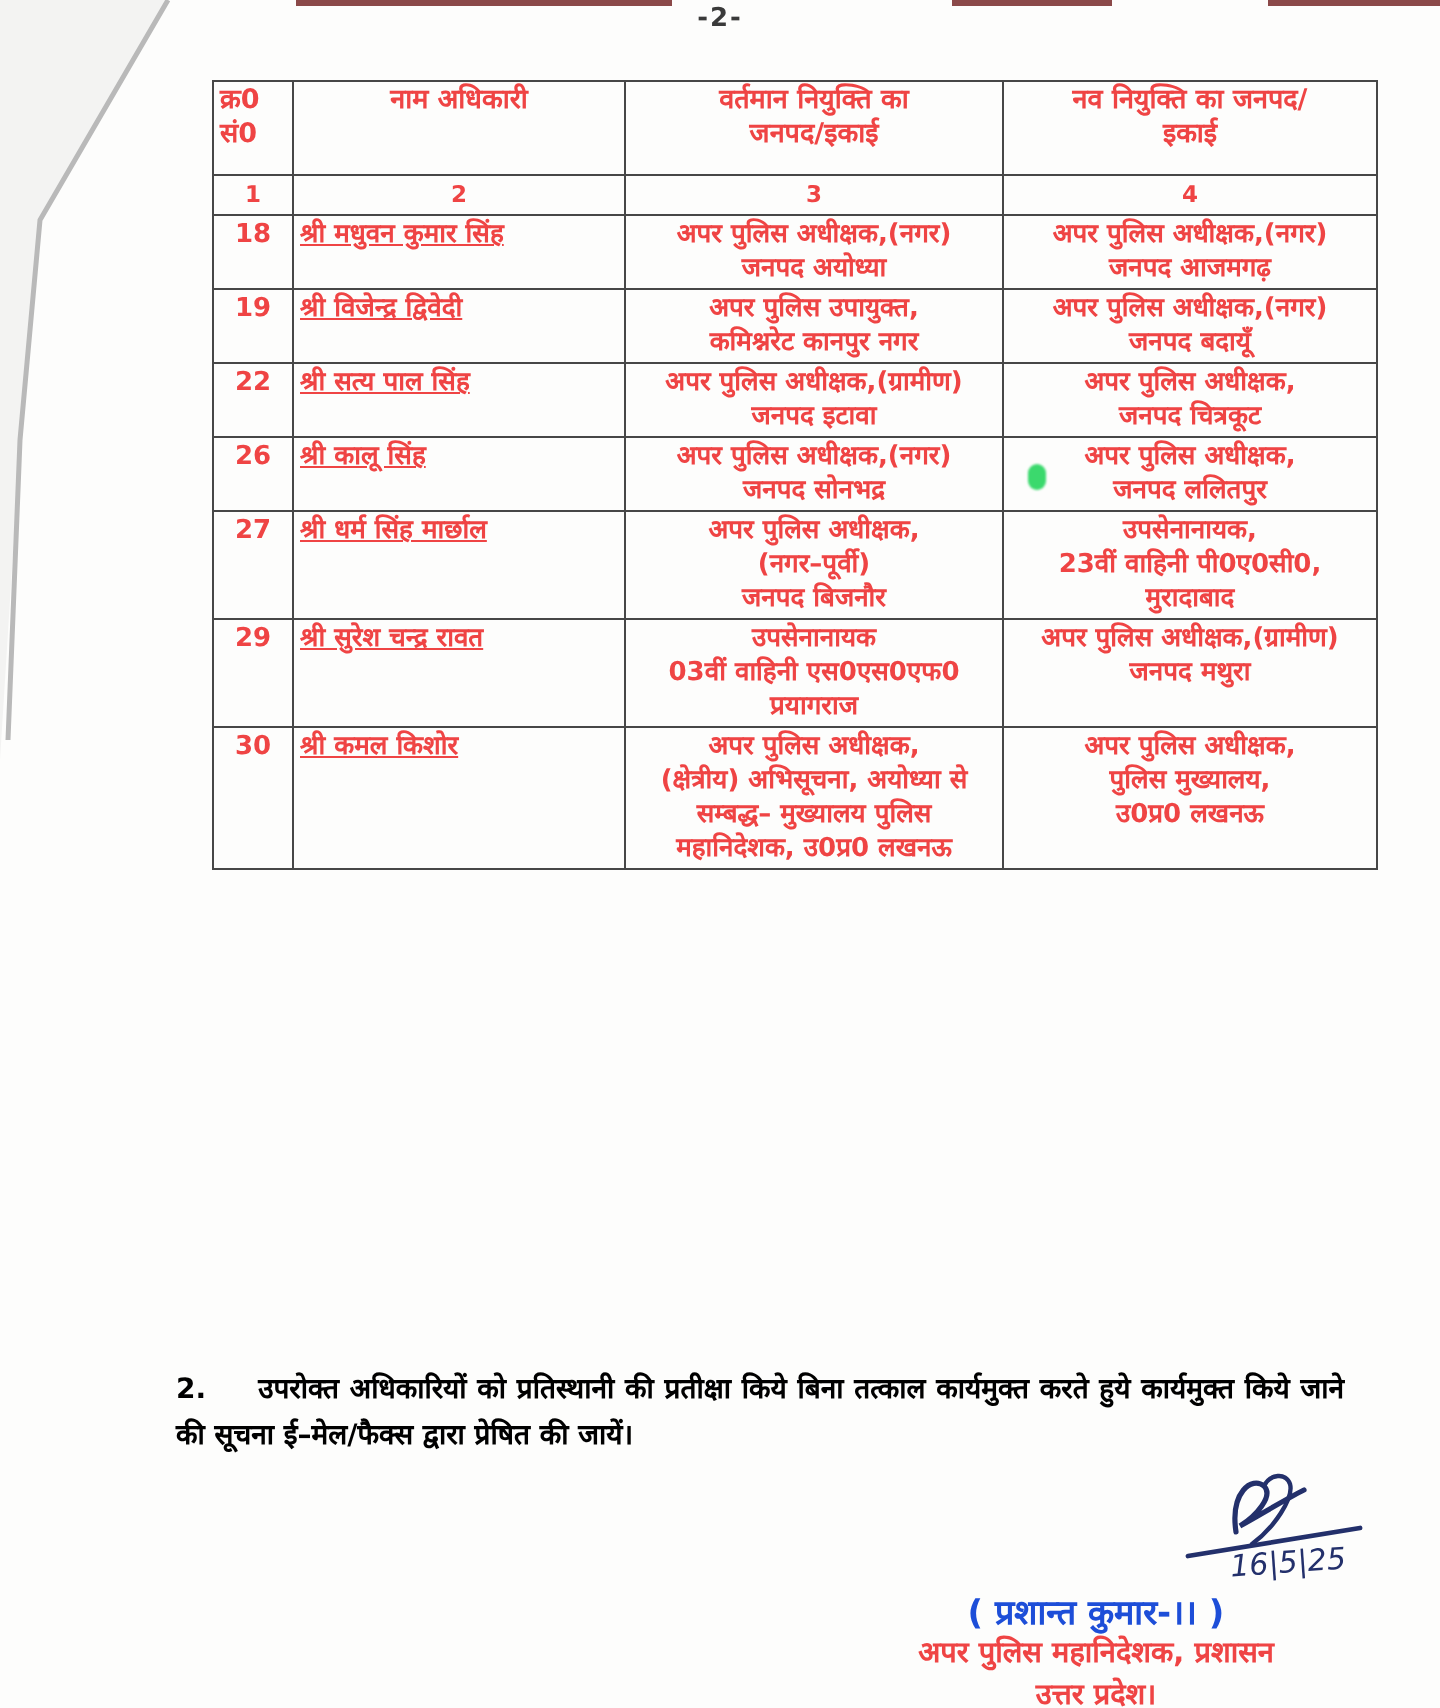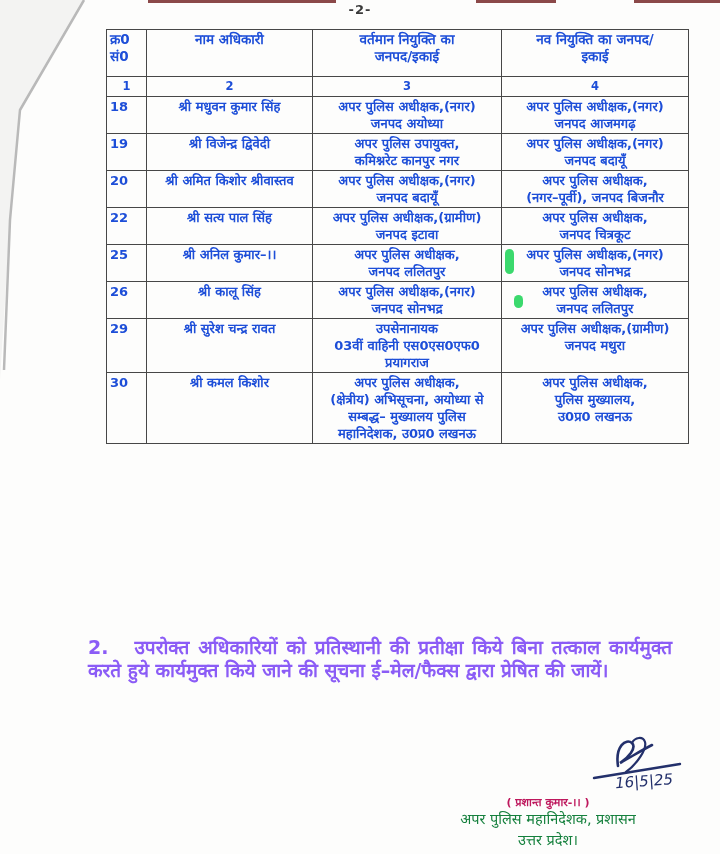--- a/index.html
+++ b/index.html
@@ -22,70 +22,70 @@
   .strip-c{left:634px;width:86px;}
   .corner-svg{position:absolute;left:0;top:0;pointer-events:none;}
 
   .page-number{
     position:absolute;top:2px;left:0;width:720px;
     text-align:center;font-size:13px;font-weight:bold;color:#3a3a3a;
     letter-spacing:1px;
   }
 
   table.officers{
-    position:absolute;left:106px;top:29px;
+    position:absolute;left:106px;top:40px;
     width:582px;
     border-collapse:collapse;
     table-layout:fixed;
     font-size:13px;
-    color:#1d4ed8;
+    color:#ef4444;
   }
   table.officers td,table.officers th{
     border:1.4px solid #474747;
     padding:1px 3px;
     vertical-align:top;
     font-weight:600;
     line-height:17px;
   }
   th.hdr{
     text-align:center;vertical-align:middle;
     font-size:13.5px;font-weight:700;
     height:44px;line-height:18px;
   }
   th.hdr-sn{text-align:left;padding-left:5px;}
   td.colnum{
     text-align:center;font-size:11.5px;height:13px;line-height:13px;
     padding:0;font-weight:700;
   }
-  td.sn{}
-  td.nm{text-align:center;padding-left:6px;}
+  td.sn{text-align:center;}
+  td.nm{text-align:left;padding-left:6px;text-decoration:underline;}
   td.ctr{text-align:center;position:relative;}
   .cl{white-space:nowrap;}
   .blob{
     position:absolute;display:block;
     background:#3bd96d;border-radius:5px;
     filter:blur(.4px);
   }
   .blob.tall{left:3px;top:4px;width:9px;height:25px;}
   .blob.small{left:12px;top:13px;width:9px;height:13px;}
 
   .para{
-    position:absolute;left:88px;top:636px;width:584px;
-    font-size:19px;line-height:23px;
-    text-align:justify;font-weight:600;color:#8b5cf6;
+    position:absolute;left:88px;top:684px;width:584px;
+    font-size:14px;line-height:23px;
+    text-align:justify;font-weight:600;color:#000000;
   }
   .para-num{margin-right:26px;font-weight:700;}
 
   .sig-block{
     position:absolute;left:390px;top:736px;width:316px;
     text-align:center;
   }
   .sig-ink{display:block;margin-left:168px;}
-  .sig-name{font-size:11px;font-weight:700;color:#be185d;margin-top:2px;white-space:nowrap;}
-  .sig-desig{font-size:14.5px;font-weight:400;color:#15803d;line-height:21px;white-space:nowrap;}
+  .sig-name{font-size:17px;font-weight:700;color:#1d4ed8;margin-top:2px;white-space:nowrap;}
+  .sig-desig{font-size:14.5px;font-weight:700;color:#ef4444;line-height:21px;white-space:nowrap;}
 </style>
 </head>
 <body>
 
 <div class="page">
 
   <div class="top-strip strip-a"></div>
   <div class="top-strip strip-b"></div>
   <div class="top-strip strip-c"></div>
   <svg class="corner-svg" width="140" height="380">
@@ -146,67 +146,56 @@
       <td class="ctr">
             <div class="cl">अपर पुलिस उपायुक्त,</div>
             <div class="cl">कमिश्नरेट कानपुर नगर</div>
           </td>
       <td class="ctr">
             <div class="cl">अपर पुलिस अधीक्षक,(नगर)</div>
             <div class="cl">जनपद बदायूँ</div>
           </td>
     </tr>
         <tr>
-      <td class="sn">20</td>
-      <td class="nm">श्री अमित किशोर श्रीवास्तव</td>
-      <td class="ctr">
-            <div class="cl">अपर पुलिस अधीक्षक,(नगर)</div>
-            <div class="cl">जनपद बदायूँ</div>
-          </td>
-      <td class="ctr">
-            <div class="cl">अपर पुलिस अधीक्षक,</div>
-            <div class="cl">(नगर–पूर्वी), जनपद बिजनौर</div>
-          </td>
-    </tr>
-        <tr>
       <td class="sn">22</td>
       <td class="nm">श्री सत्य पाल सिंह</td>
       <td class="ctr">
             <div class="cl">अपर पुलिस अधीक्षक,(ग्रामीण)</div>
             <div class="cl">जनपद इटावा</div>
           </td>
       <td class="ctr">
             <div class="cl">अपर पुलिस अधीक्षक,</div>
             <div class="cl">जनपद चित्रकूट</div>
           </td>
     </tr>
         <tr>
-      <td class="sn">25</td>
-      <td class="nm">श्री अनिल कुमार–।।</td>
-      <td class="ctr">
-            <div class="cl">अपर पुलिस अधीक्षक,</div>
-            <div class="cl">जनपद ललितपुर</div>
-          </td>
-      <td class="ctr">
-            <span class="blob tall"></span>
-            <div class="cl">अपर पुलिस अधीक्षक,(नगर)</div>
-            <div class="cl">जनपद सोनभद्र</div>
-          </td>
-    </tr>
-        <tr>
       <td class="sn">26</td>
       <td class="nm">श्री कालू सिंह</td>
       <td class="ctr">
             <div class="cl">अपर पुलिस अधीक्षक,(नगर)</div>
             <div class="cl">जनपद सोनभद्र</div>
           </td>
       <td class="ctr">
             <span class="blob small"></span>
             <div class="cl">अपर पुलिस अधीक्षक,</div>
             <div class="cl">जनपद ललितपुर</div>
+          </td>
+    </tr>
+        <tr>
+      <td class="sn">27</td>
+      <td class="nm">श्री धर्म सिंह मार्छाल</td>
+      <td class="ctr">
+            <div class="cl">अपर पुलिस अधीक्षक,</div>
+            <div class="cl">(नगर–पूर्वी)</div>
+            <div class="cl">जनपद बिजनौर</div>
+          </td>
+      <td class="ctr">
+            <div class="cl">उपसेनानायक,</div>
+            <div class="cl">23वीं वाहिनी पी0ए0सी0,</div>
+            <div class="cl">मुरादाबाद</div>
           </td>
     </tr>
         <tr>
       <td class="sn">29</td>
       <td class="nm">श्री सुरेश चन्द्र रावत</td>
       <td class="ctr">
             <div class="cl">उपसेनानायक</div>
             <div class="cl">03वीं वाहिनी एस0एस0एफ0</div>
             <div class="cl">प्रयागराज</div>
           </td>

